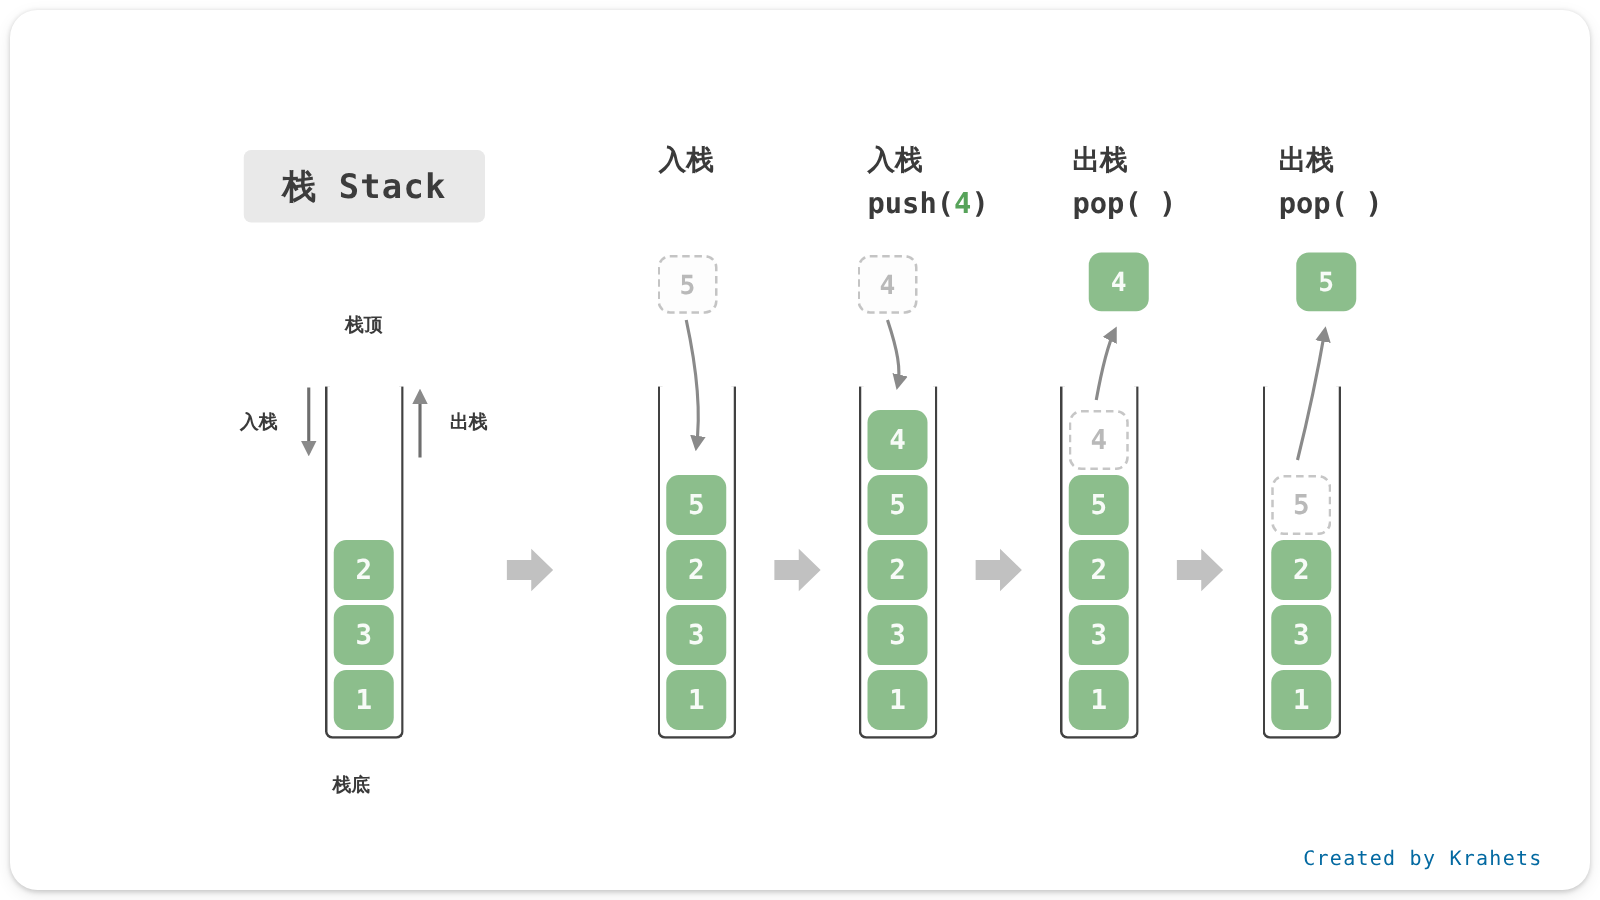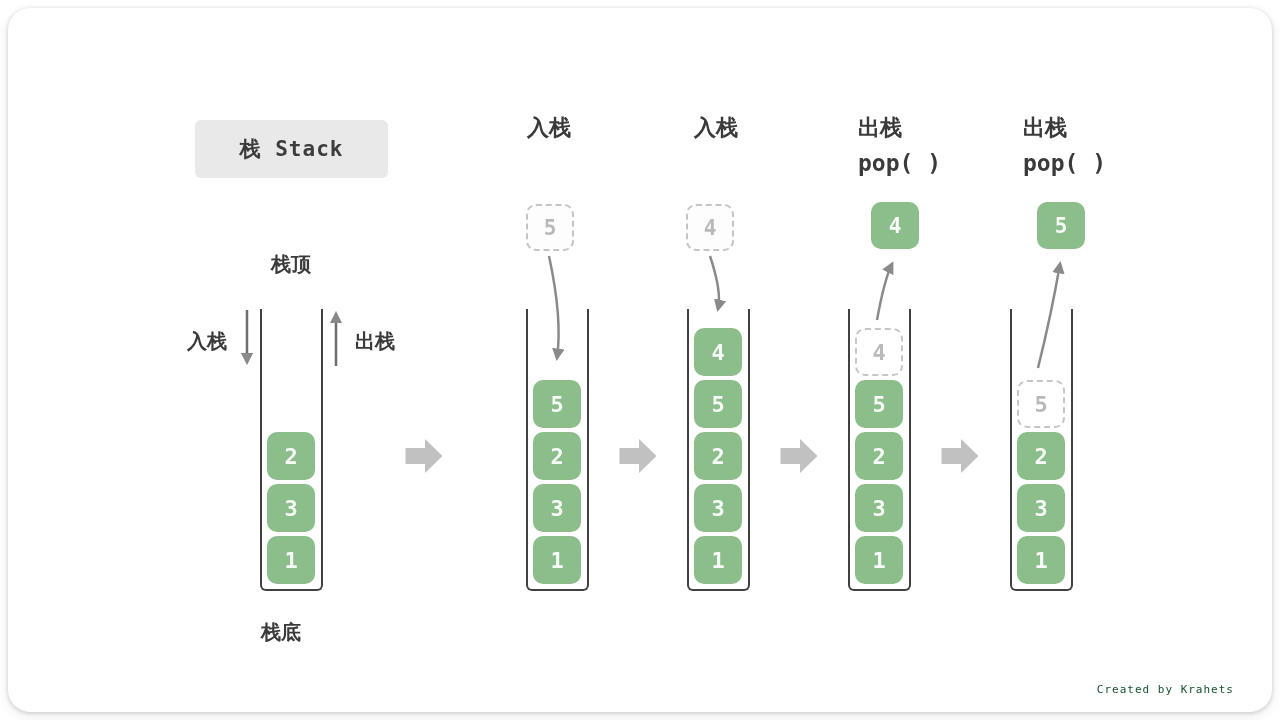--- a/index.html
+++ b/index.html
@@ -10,34 +10,34 @@
     position: absolute; left: 8px; top: 8px; width: 1264px; height: 704px;
     background: #ffffff; border-radius: 22px;
     box-shadow: 0 1px 4px rgba(0,0,0,0.18), 0 4px 14px rgba(0,0,0,0.08);
   }
 
   .title-box {
     position: absolute; left: 187px; top: 112px; width: 193px; height: 58px;
     background: #e9e9e9; border-radius: 6px;
     display: flex; align-items: center; justify-content: center;
     font-family: "DejaVu Sans Mono", "Liberation Mono", monospace;
-    font-size: 21px; font-weight: 600; color: #3c3c3c; letter-spacing: 1px; text-align: right;
+    font-size: 27px; font-weight: 600; color: #3c3c3c; letter-spacing: 1px; text-align: right;
   }
 
   .op-header { position: absolute; width: 170px; }
   .op-label { font-size: 22px; font-weight: 700; color: #3a3a3a; }
   .op-code {
     margin-top: 7px; white-space: pre;
     font-family: "DejaVu Sans Mono", "Liberation Mono", monospace;
     font-size: 23px; font-weight: 600; color: #3a3a3a;
   }
   .op-code .arg { color: #57a35a; font-weight: 700; }
 
   .side-label {
-    position: absolute; font-size: 20px; font-weight: 700; color: #3a3a3a;
+    position: absolute; font-size: 15px; font-weight: 700; color: #3a3a3a;
     width: 90px; text-align: center;
   }
 
   .container-u {
     position: absolute; top: 301px; width: 63px; height: 282px;
     border-left: 2px solid #414141; border-right: 2px solid #414141;
     border-bottom: 2px solid #414141;
     border-bottom-left-radius: 6px; border-bottom-right-radius: 6px;
   }
 
@@ -60,35 +60,36 @@
   }
   .float-box.ghost {
     background: #fdfdfd; border: 2px dashed #c4c4c4; color: #b9b9b9;
   }
 
   .arrow-layer { position: absolute; left: 0; top: 0; width: 1280px; height: 720px; pointer-events: none; }
 
   .watermark {
     position: absolute; right: 38px; bottom: 16px;
     font-family: "DejaVu Sans Mono", "Liberation Mono", monospace;
-    font-size: 11px; color: #14532d; letter-spacing: 1px;
+    font-size: 16px; color: #0369a1; letter-spacing: 1px;
   }
 </style>
 </head>
 <body>
 
 <div class="card">
 
   <div class="title-box">栈 Stack</div>
 
   <div class="op-header" style="left:519px; top:105px;">
     <div class="op-label">入栈</div>
   </div>
   <div class="op-header" style="left:686px; top:105px;">
     <div class="op-label">入栈</div>
+    <div class="op-code"><span>push(</span><span class="arg">4</span><span>)</span></div>
   </div>
   <div class="op-header" style="left:850px; top:105px;">
     <div class="op-label">出栈</div>
     <div class="op-code"><span>pop(</span><span> </span><span>)</span></div>
   </div>
   <div class="op-header" style="left:1015px; top:105px;">
     <div class="op-label">出栈</div>
     <div class="op-code"><span>pop(</span><span> </span><span>)</span></div>
   </div>
 

